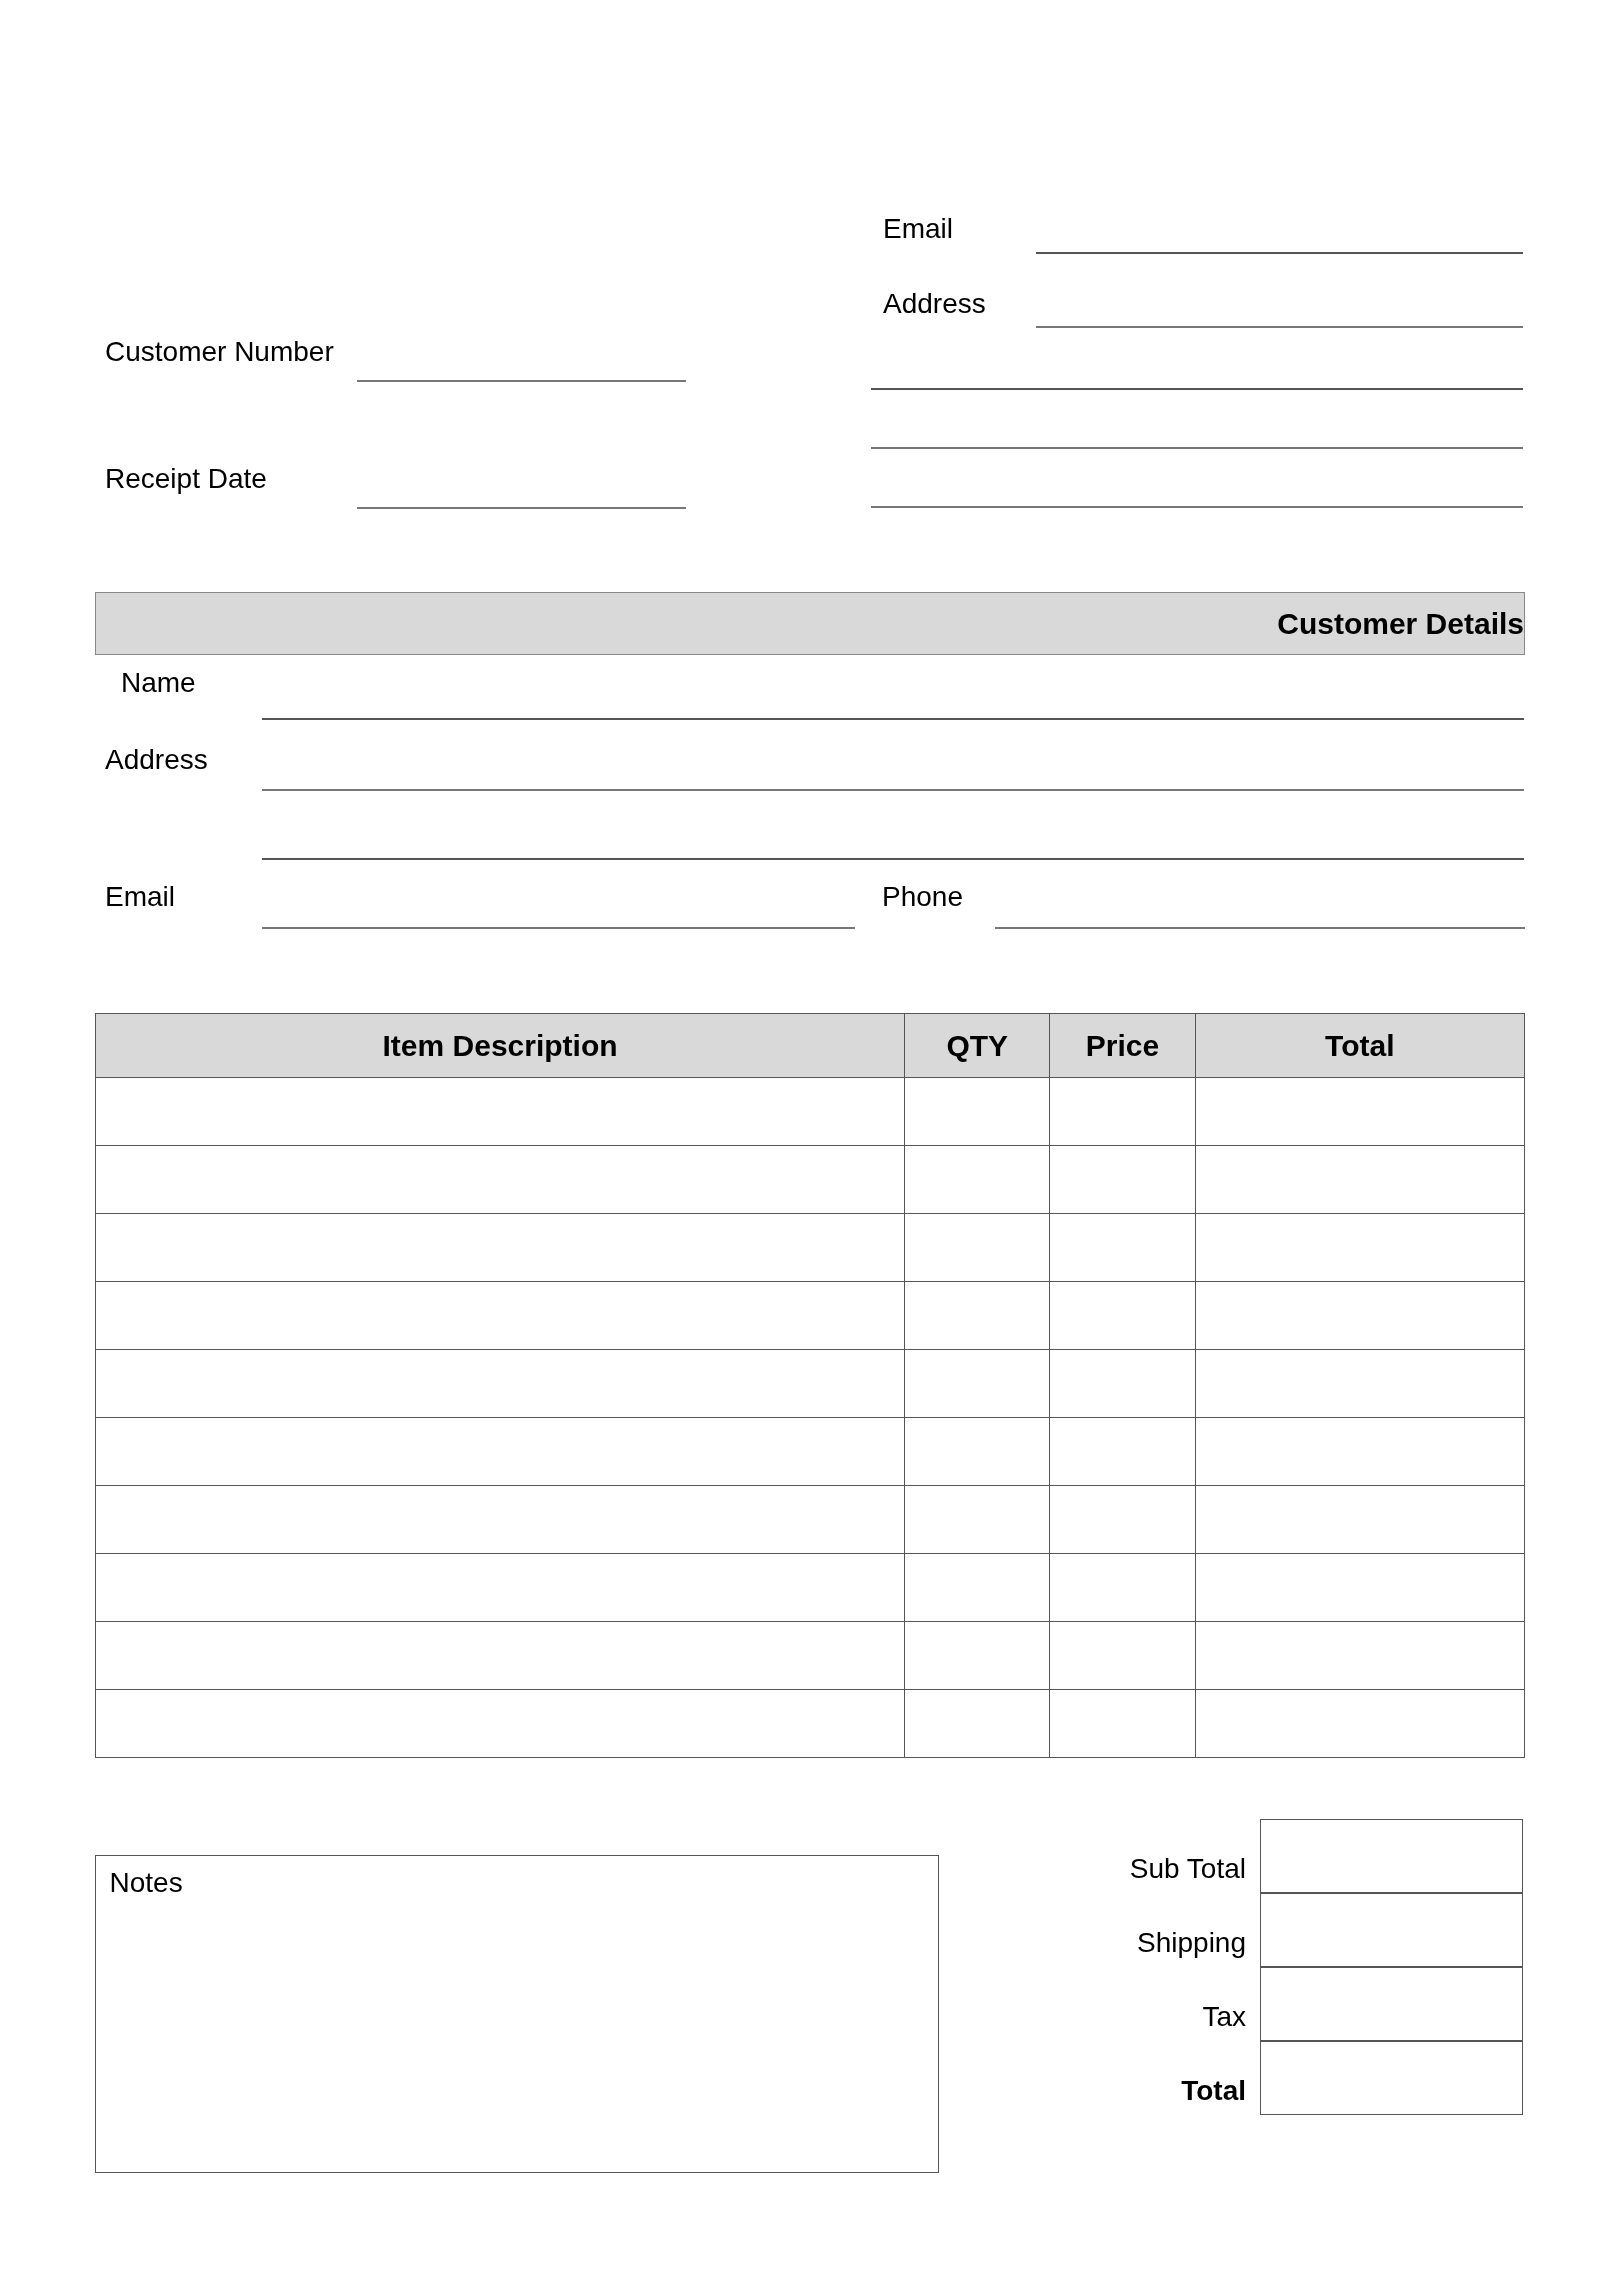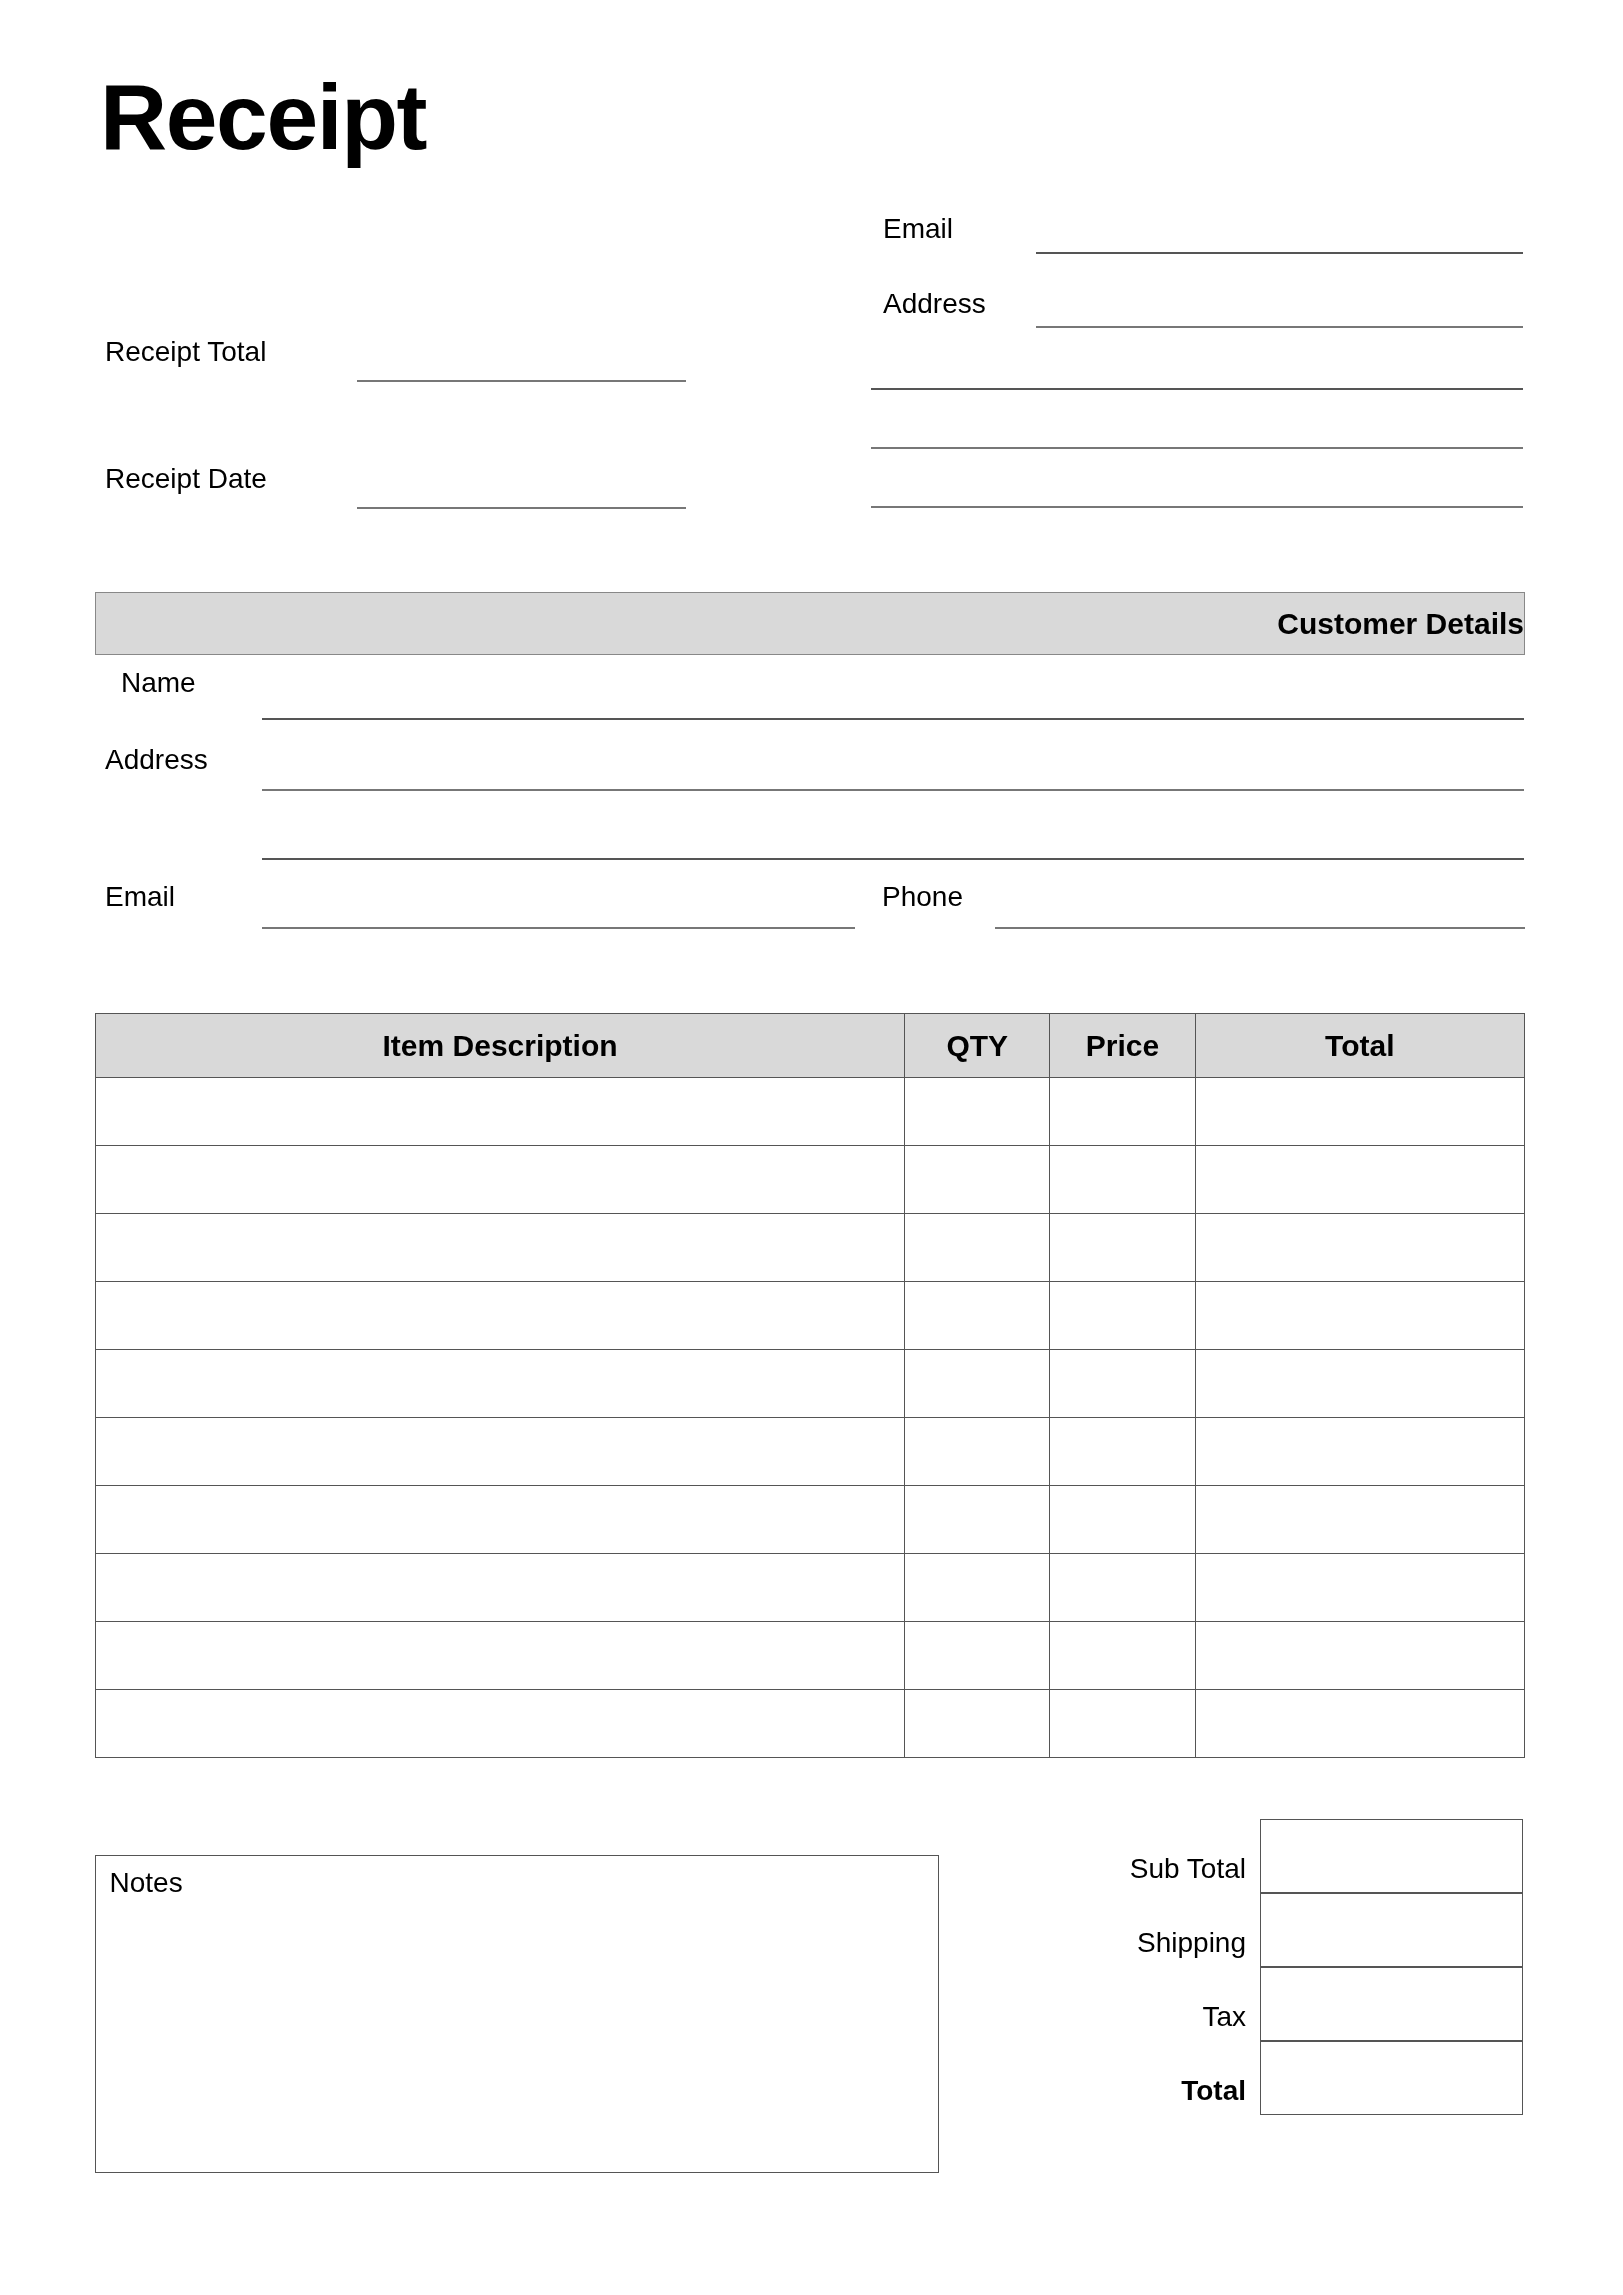--- a/index.html
+++ b/index.html
@@ -138,23 +138,22 @@
     border: 1.4px solid #555555;
     box-sizing: border-box;
     background: #ffffff;
   }
 </style>
 </head>
 <body>
 
 <div id="page">
 
-  <div class="doc-title">Receipt</div>
-
-  <div class="label" style="left:105px; top:338px;">Receipt Total</div>
+
+  <div class="label" style="left:105px; top:338px;">Customer Number</div>
   <div class="rule rule-thin" style="left:357px; top:380px; width:329px;"></div>
 
   <div class="label" style="left:105px; top:465px;">Receipt Date</div>
   <div class="rule rule-thin" style="left:357px; top:507px; width:329px;"></div>
 
   <div class="label" style="left:883px; top:215px;">Email</div>
   <div class="rule" style="left:1036px; top:252px; width:487px;"></div>
 
   <div class="label" style="left:883px; top:290px;">Address</div>
   <div class="rule rule-thin" style="left:1036px; top:326px; width:487px;"></div>

